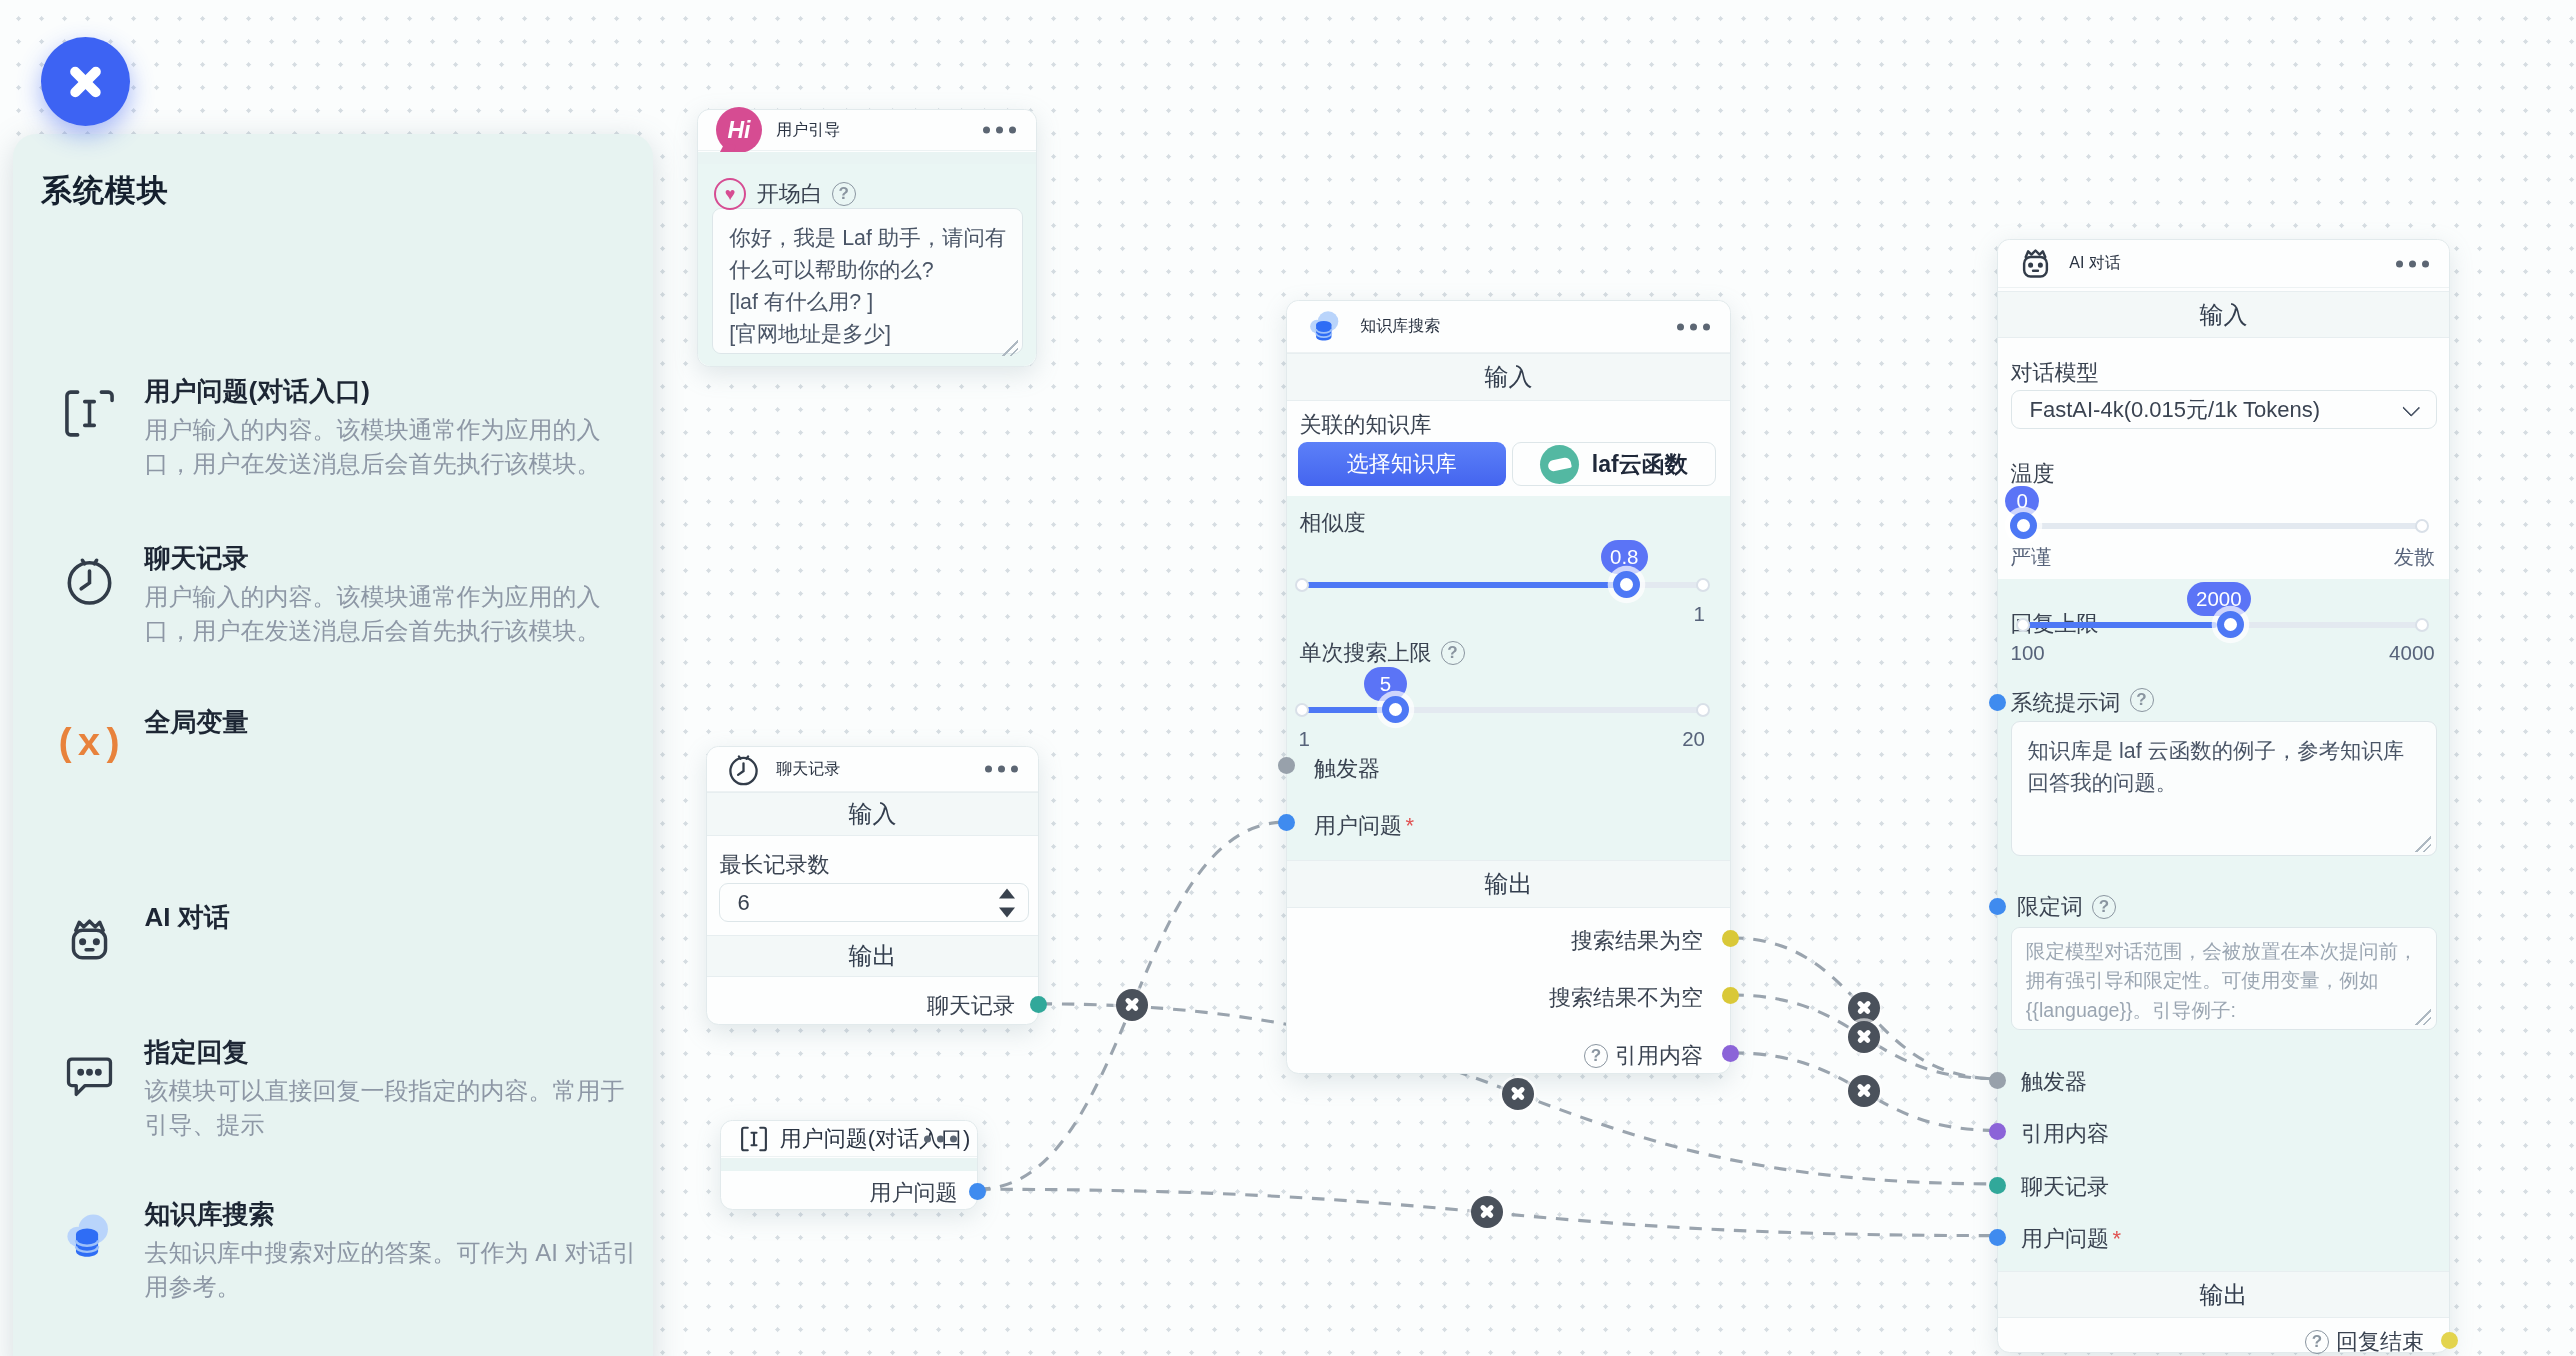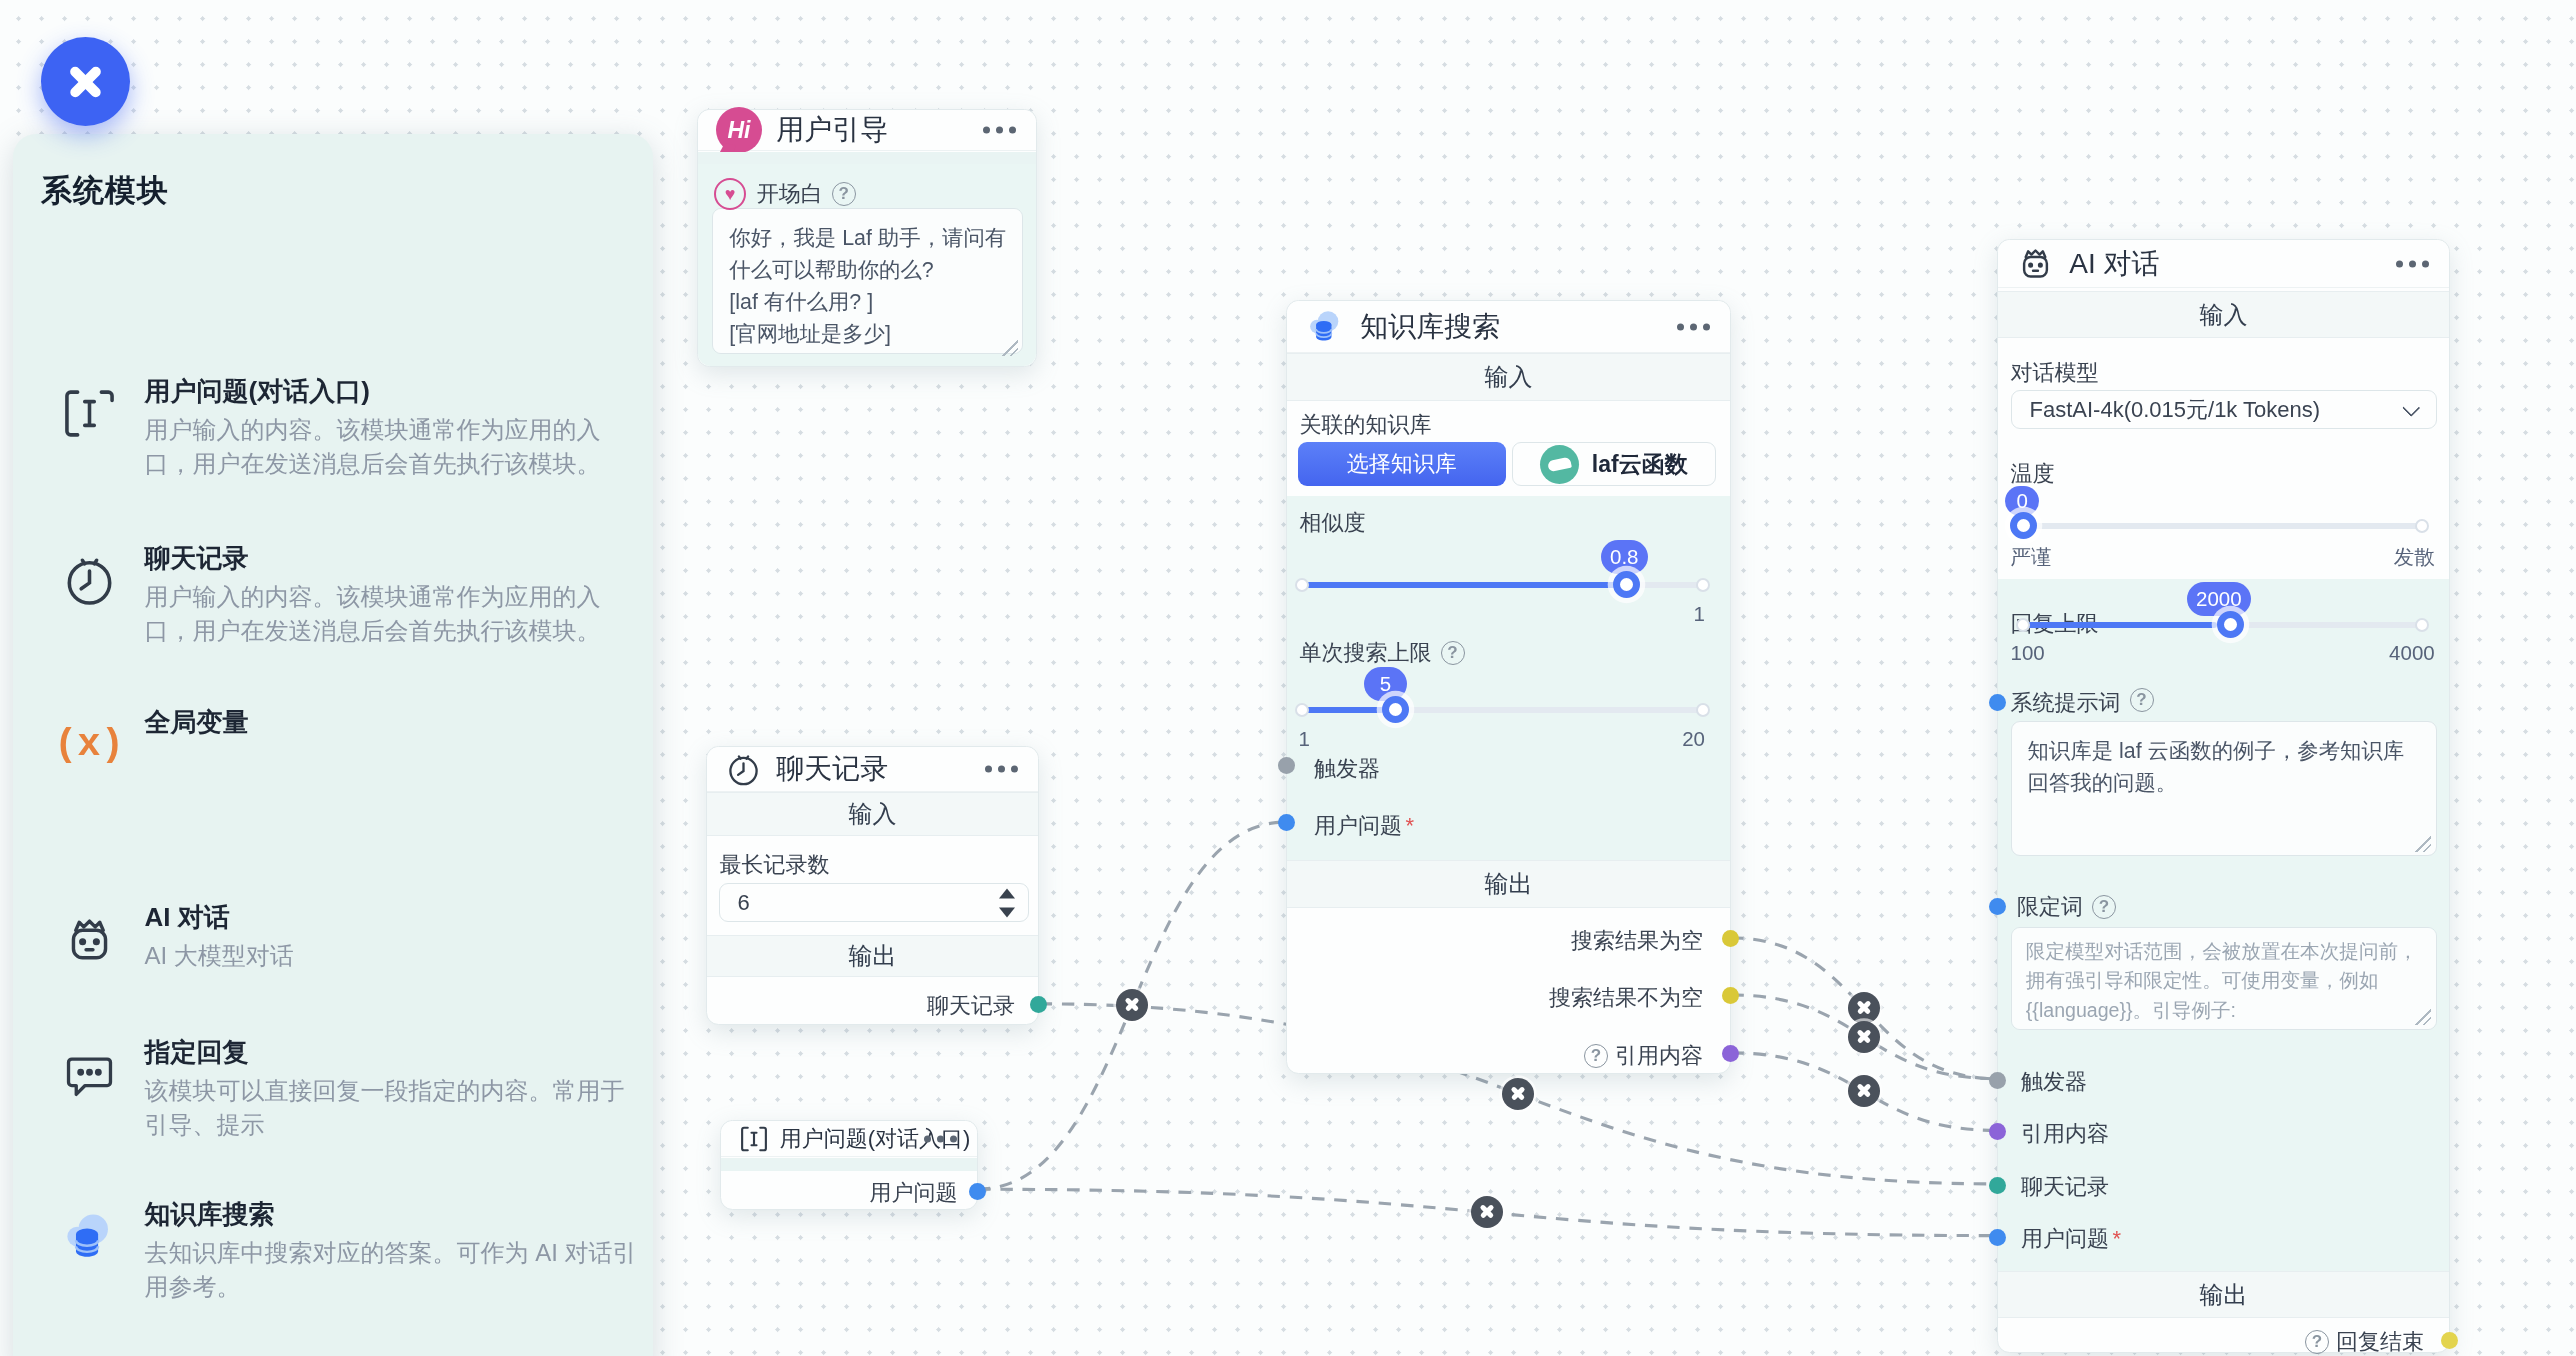--- a/index.html
+++ b/index.html
@@ -27,21 +27,21 @@
   .sb-text { position:absolute; left:132px; top:0; width:501px; }
   .sb-title { font-size:26px; font-weight:600; color:#1d2634; line-height:37px; }
   .sb-desc { font-size:24px; color:#8d97a5; line-height:34px; margin-top:3px; }
   .var-icon { font-size:39px; font-weight:700; color:#e8823c; font-family:"Liberation Mono","DejaVu Sans Mono",monospace; }
 
   
   .node { position:absolute; background:#fdfefe; border:0.9px solid #e2eaec; border-radius:12.5px;
     box-shadow:0 7.1px 25px rgba(120,145,155,.20); z-index:4; }
   .node-header { position:absolute; left:0; right:0; top:0; display:flex; align-items:center; gap:14.3px;
     padding-left:18px; border-bottom:0.9px solid #edf2f3; background:#fdfefe; border-radius:12.5px 12.5px 0 0; }
-  .node-title { font-size:28px; font-weight:500; color:#2a3342; }
+  .node-title { font-size:16px; font-weight:500; color:#2a3342; }
   .more { position:absolute; right:19.6px; top:50%; transform:translateY(-50%); display:flex; gap:6.2px; cursor:pointer; }
   .more i { width:7.1px; height:7.1px; border-radius:50%; background:#5c6673; }
   .substrip { position:absolute; left:0; right:0; height:12.5px; background:#e9f4f3; }
   .strip { position:absolute; left:0; right:0; display:flex; align-items:center; justify-content:center;
     background:#f3f8f8; border-top:0.9px solid #e7eef0; border-bottom:0.9px solid #e7eef0;
     font-size:24px; font-weight:500; color:#333e4e; }
   .cyan { position:absolute; left:0; right:0; background:#eaf6f4; }
   .flabel { position:absolute; font-size:22px; color:#3a4351; }
   .port { position:absolute; width:17px; height:17px; border-radius:50%; z-index:5; }
   .port.left { left:-9px; } .port.right { right:-9px; }
@@ -160,21 +160,20 @@
         <svg width="55" height="55" viewBox="0 0 48 48" fill="none" stroke="#323c49" stroke-width="3" stroke-linecap="round" stroke-linejoin="round">
           <path d="M12 16 l3-7 4 4 5-5 5 5 4-4 3 7"></path>
             <rect x="10" y="16" width="28" height="24" rx="8"></rect>
           <circle cx="18" cy="26" r="1.6" fill="#323c49"></circle>
             <circle cx="30" cy="26" r="1.6" fill="#323c49"></circle>
             <path d="M21 33 h6"></path>
         </svg>
         </span>
       <div class="sb-text">
           <div class="sb-title">AI 对话</div>
-        <div class="sb-desc">AI 大模型对话</div>
         </div>
     </div>
 
     <div class="sb-item" style="top:900px">
       <span class="sb-icon">
         <svg width="53" height="53" viewBox="0 0 48 48" fill="none" stroke="#323c49" stroke-width="3" stroke-linecap="round" stroke-linejoin="round">
           <path d="M8 10 h32 a3 3 0 0 1 3 3 v18 a3 3 0 0 1 -3 3 h-20 l-8 8 v-8 h-4 a3 3 0 0 1 -3 -3 v-18 a3 3 0 0 1 3 -3z"></path>
           <circle cx="16" cy="22" r="1.6" fill="#323c49"></circle>
             <circle cx="24" cy="22" r="1.6" fill="#323c49"></circle>
             <circle cx="32" cy="22" r="1.6" fill="#323c49"></circle>

